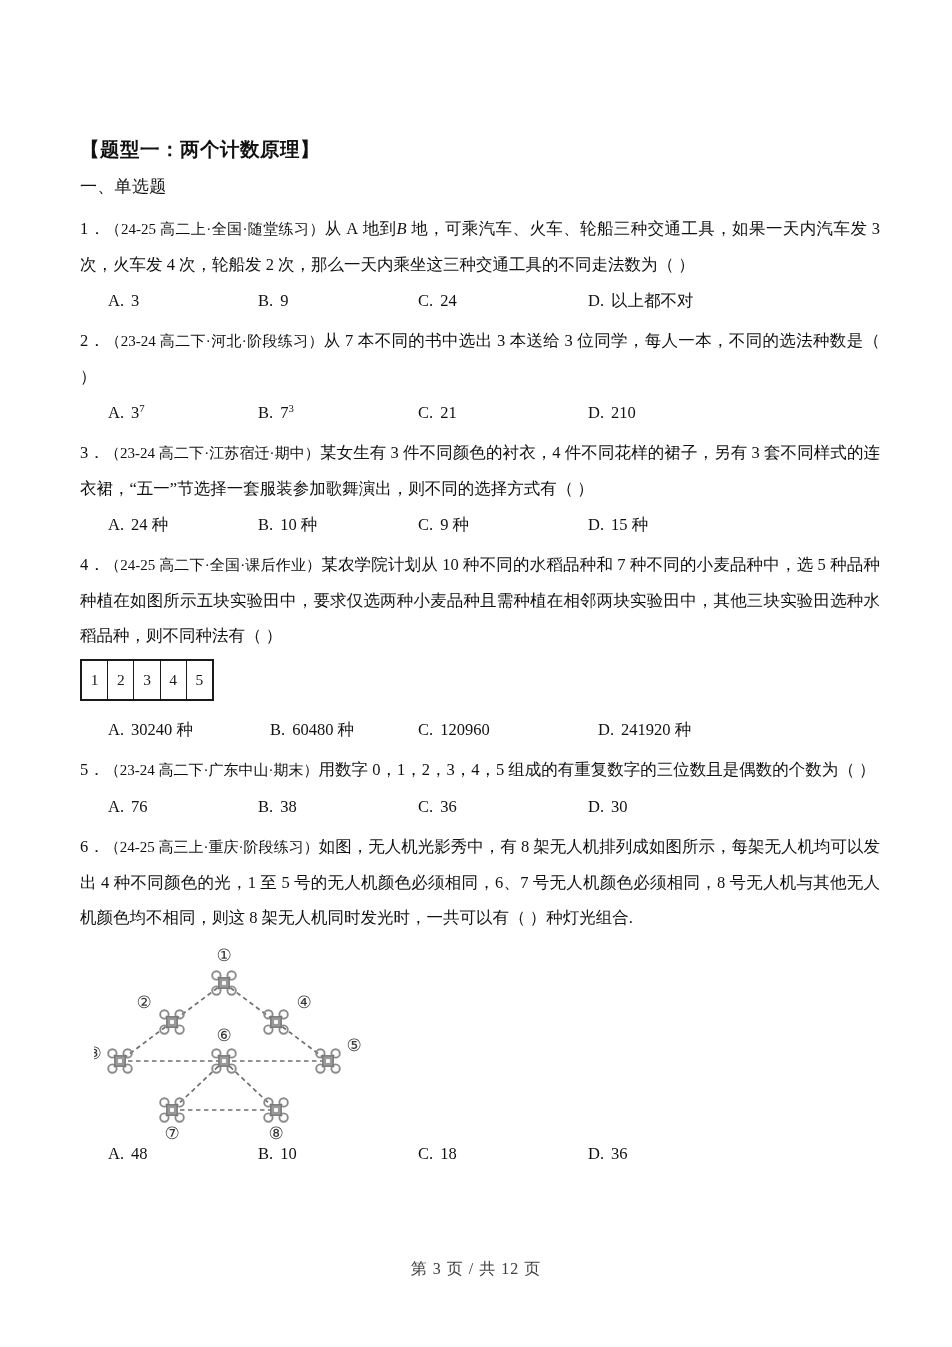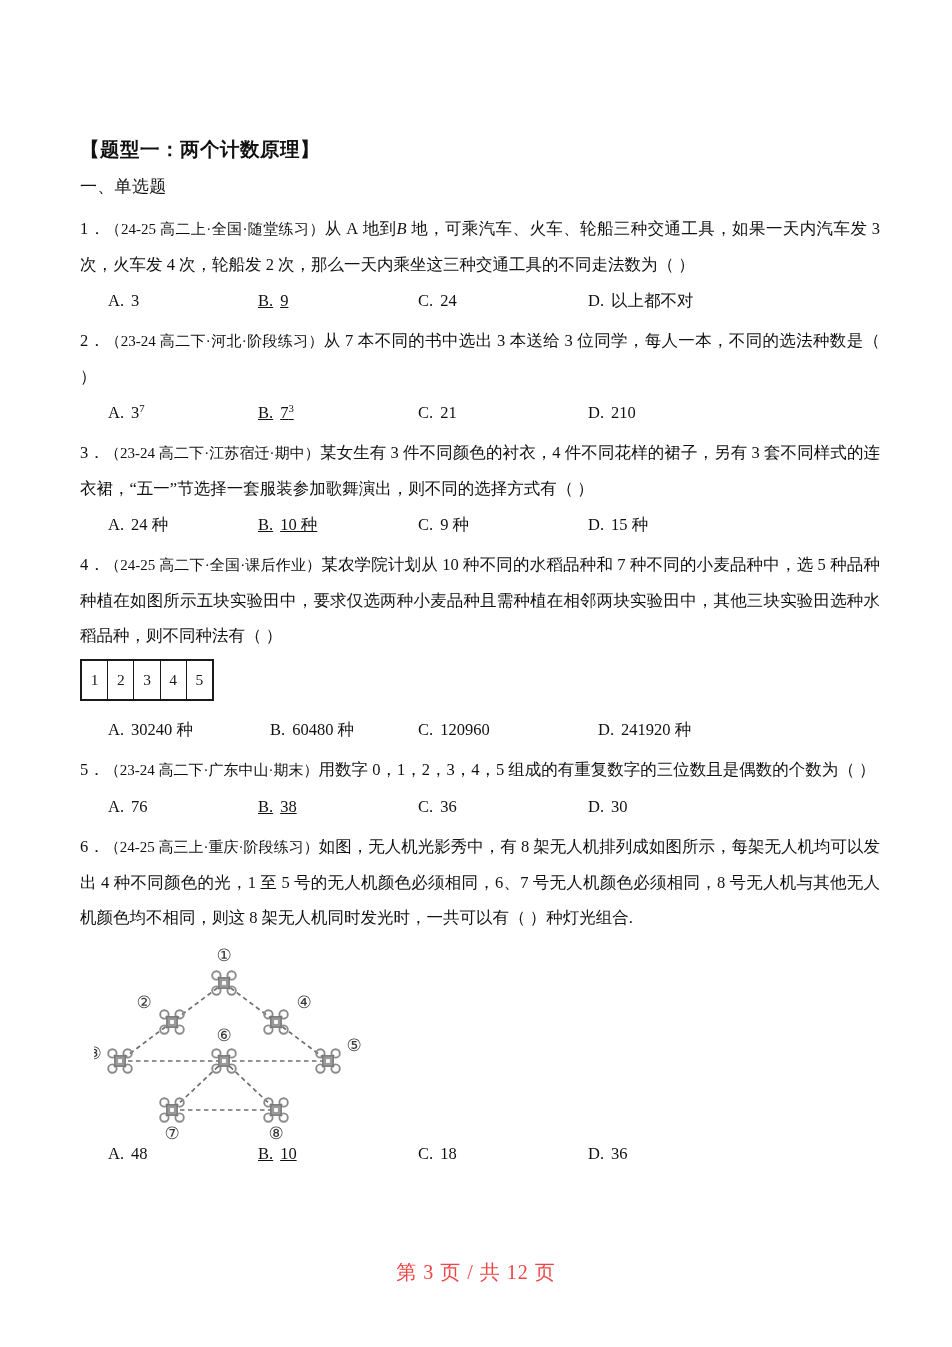--- a/index.html
+++ b/index.html
@@ -76,21 +76,21 @@
     margin: 2px 0 2px 0;
     font-size: 16.5px;
     line-height: 33px;
   }
   .opt {
     position: absolute;
     white-space: nowrap;
   }
   .opt .lbl { margin-right: 7px; }
   .opt-a { left: 28px; }
-  .opt-b { left: 178px; text-decoration: underline; }
+  .opt-b { left: 178px; }
   .opt-c { left: 338px; text-align: right; }
   .opt-d { left: 508px; }
 
   
   .fields-figure {
     margin: 6px 0 6px 0;
     height: 48px;
     position: relative;
   }
   .fields-boxes {
@@ -130,22 +130,22 @@
     top: 0;
   }
 
   
   .footer {
     position: absolute;
     left: 0;
     top: 1243px;
     width: 952px;
     text-align: center;
-    font-size: 20px;
-    color: #ef4444;
+    font-size: 16px;
+    color: #404040;
     letter-spacing: 1px;
   }
 </style>
 </head>
 <body>
 
 <div class="page">
   <div class="content">
 
     <div class="topic-title">【题型一：两个计数原理】</div>

